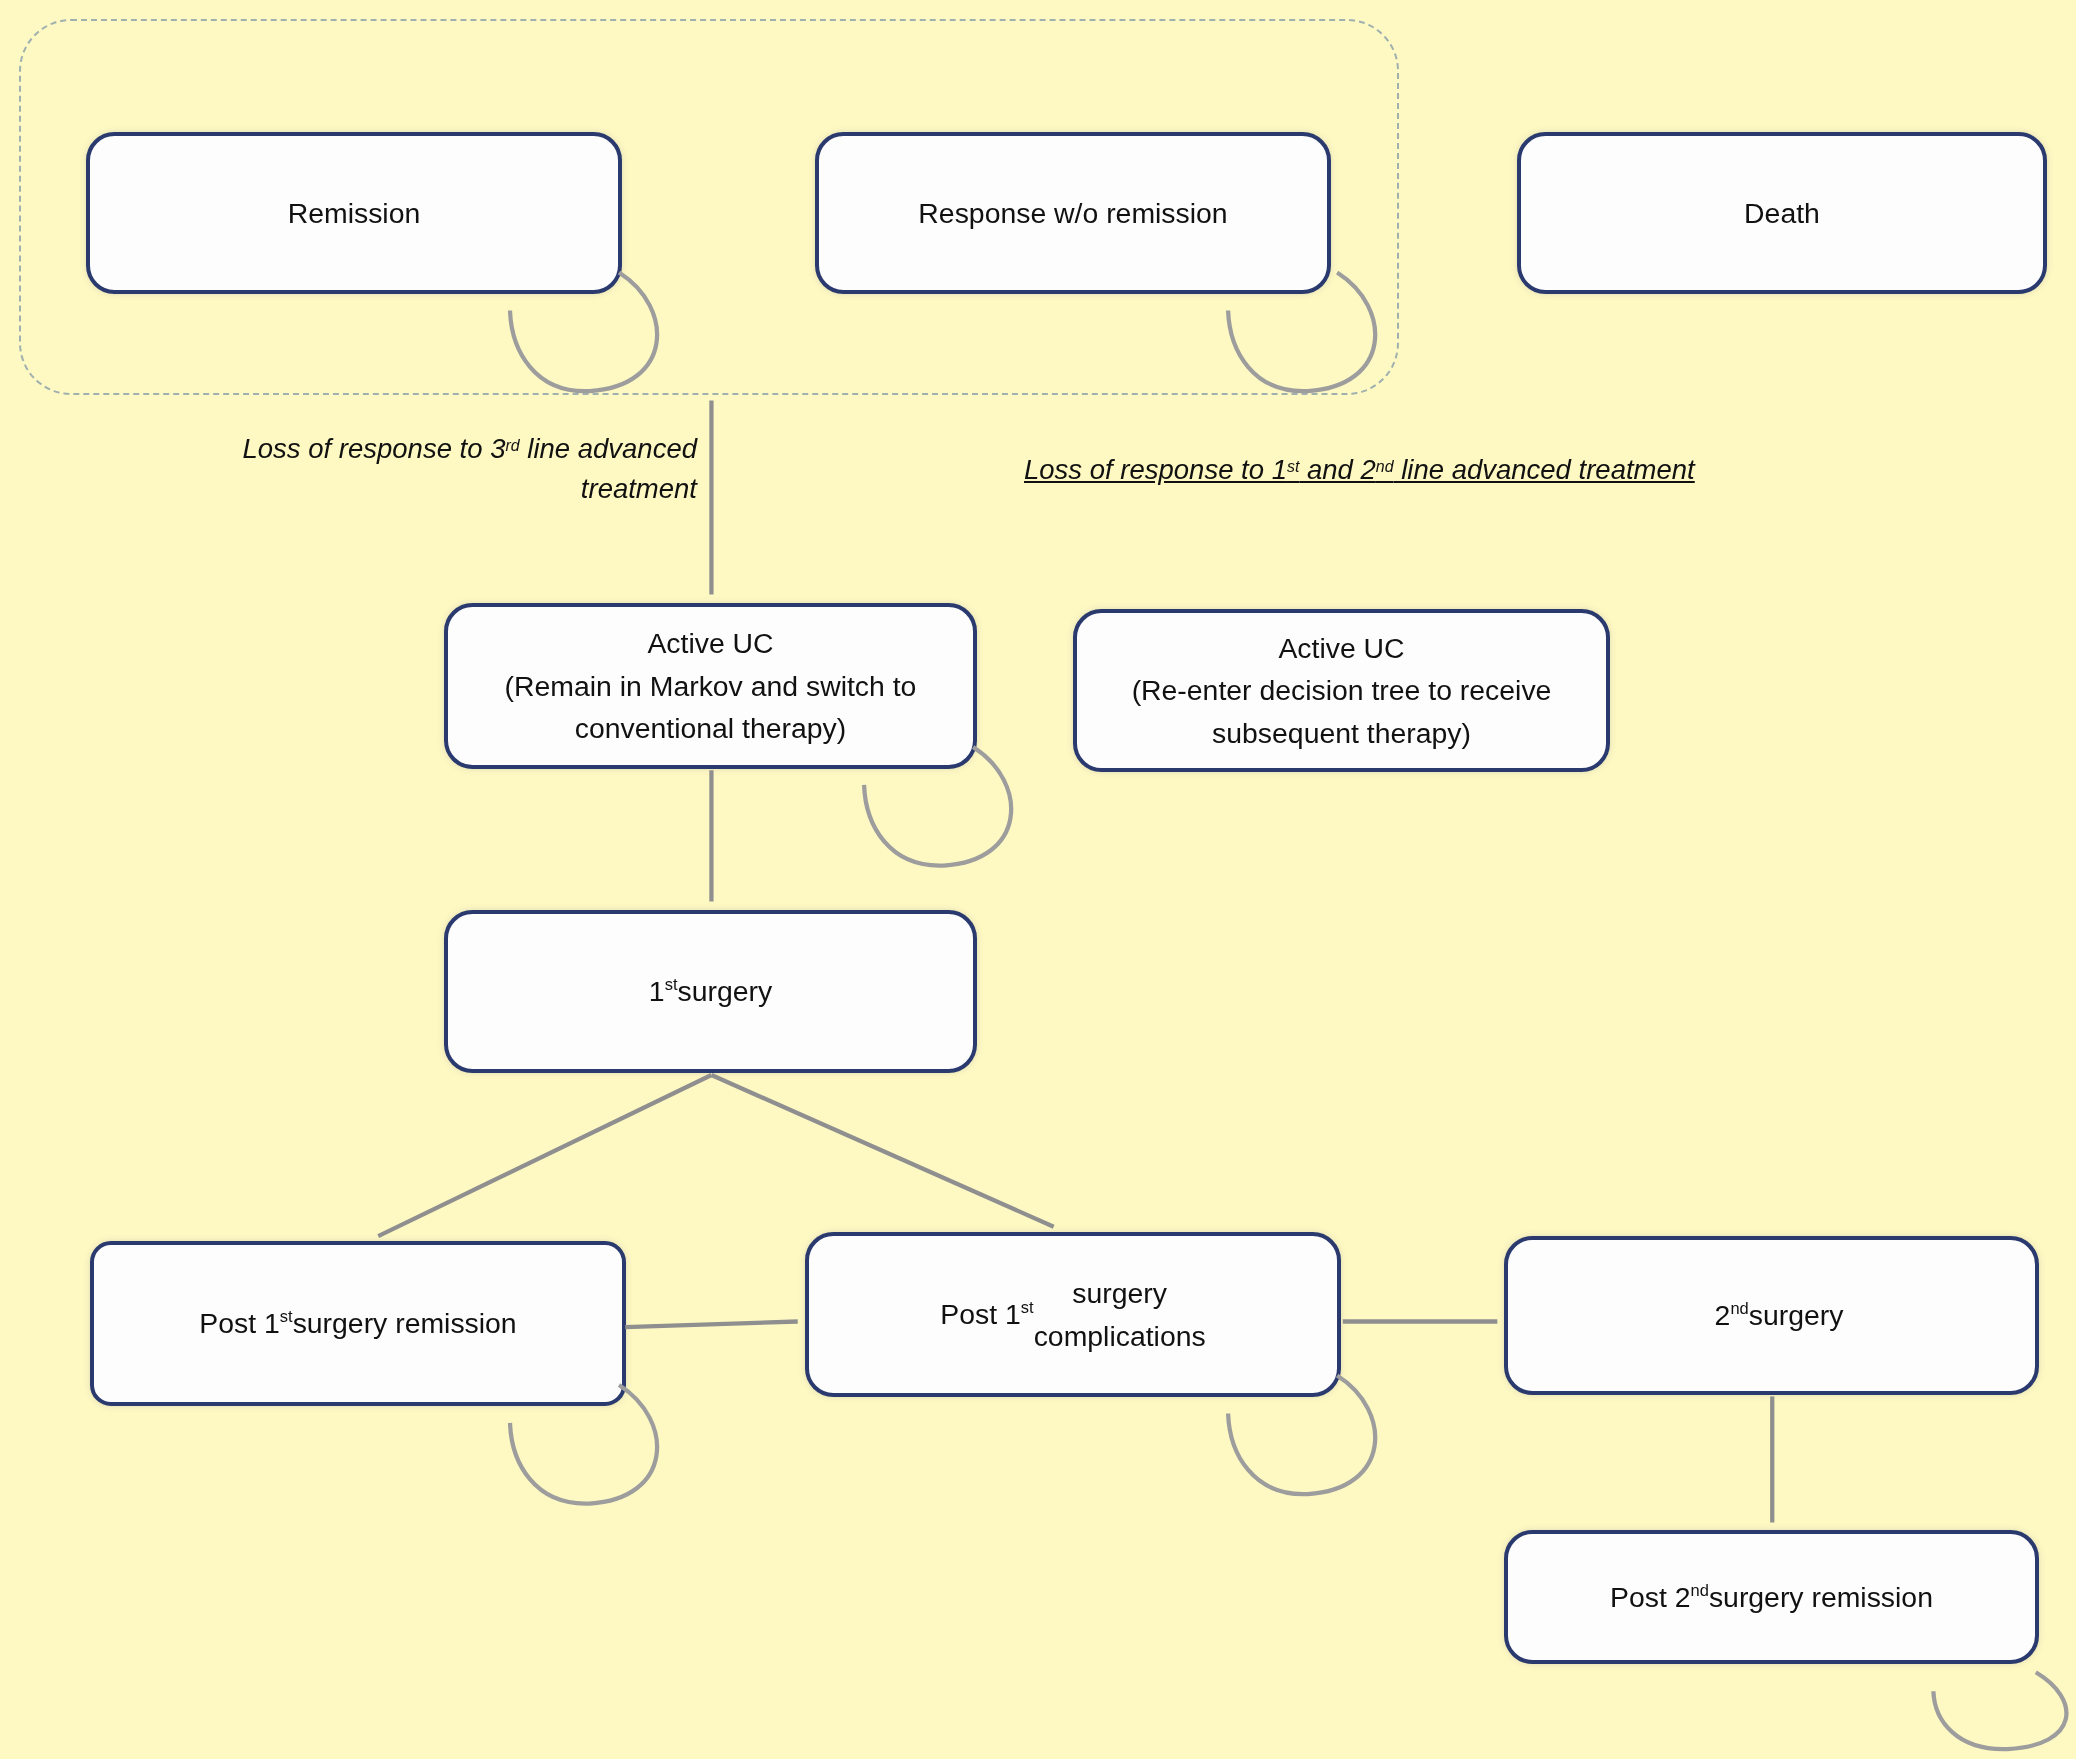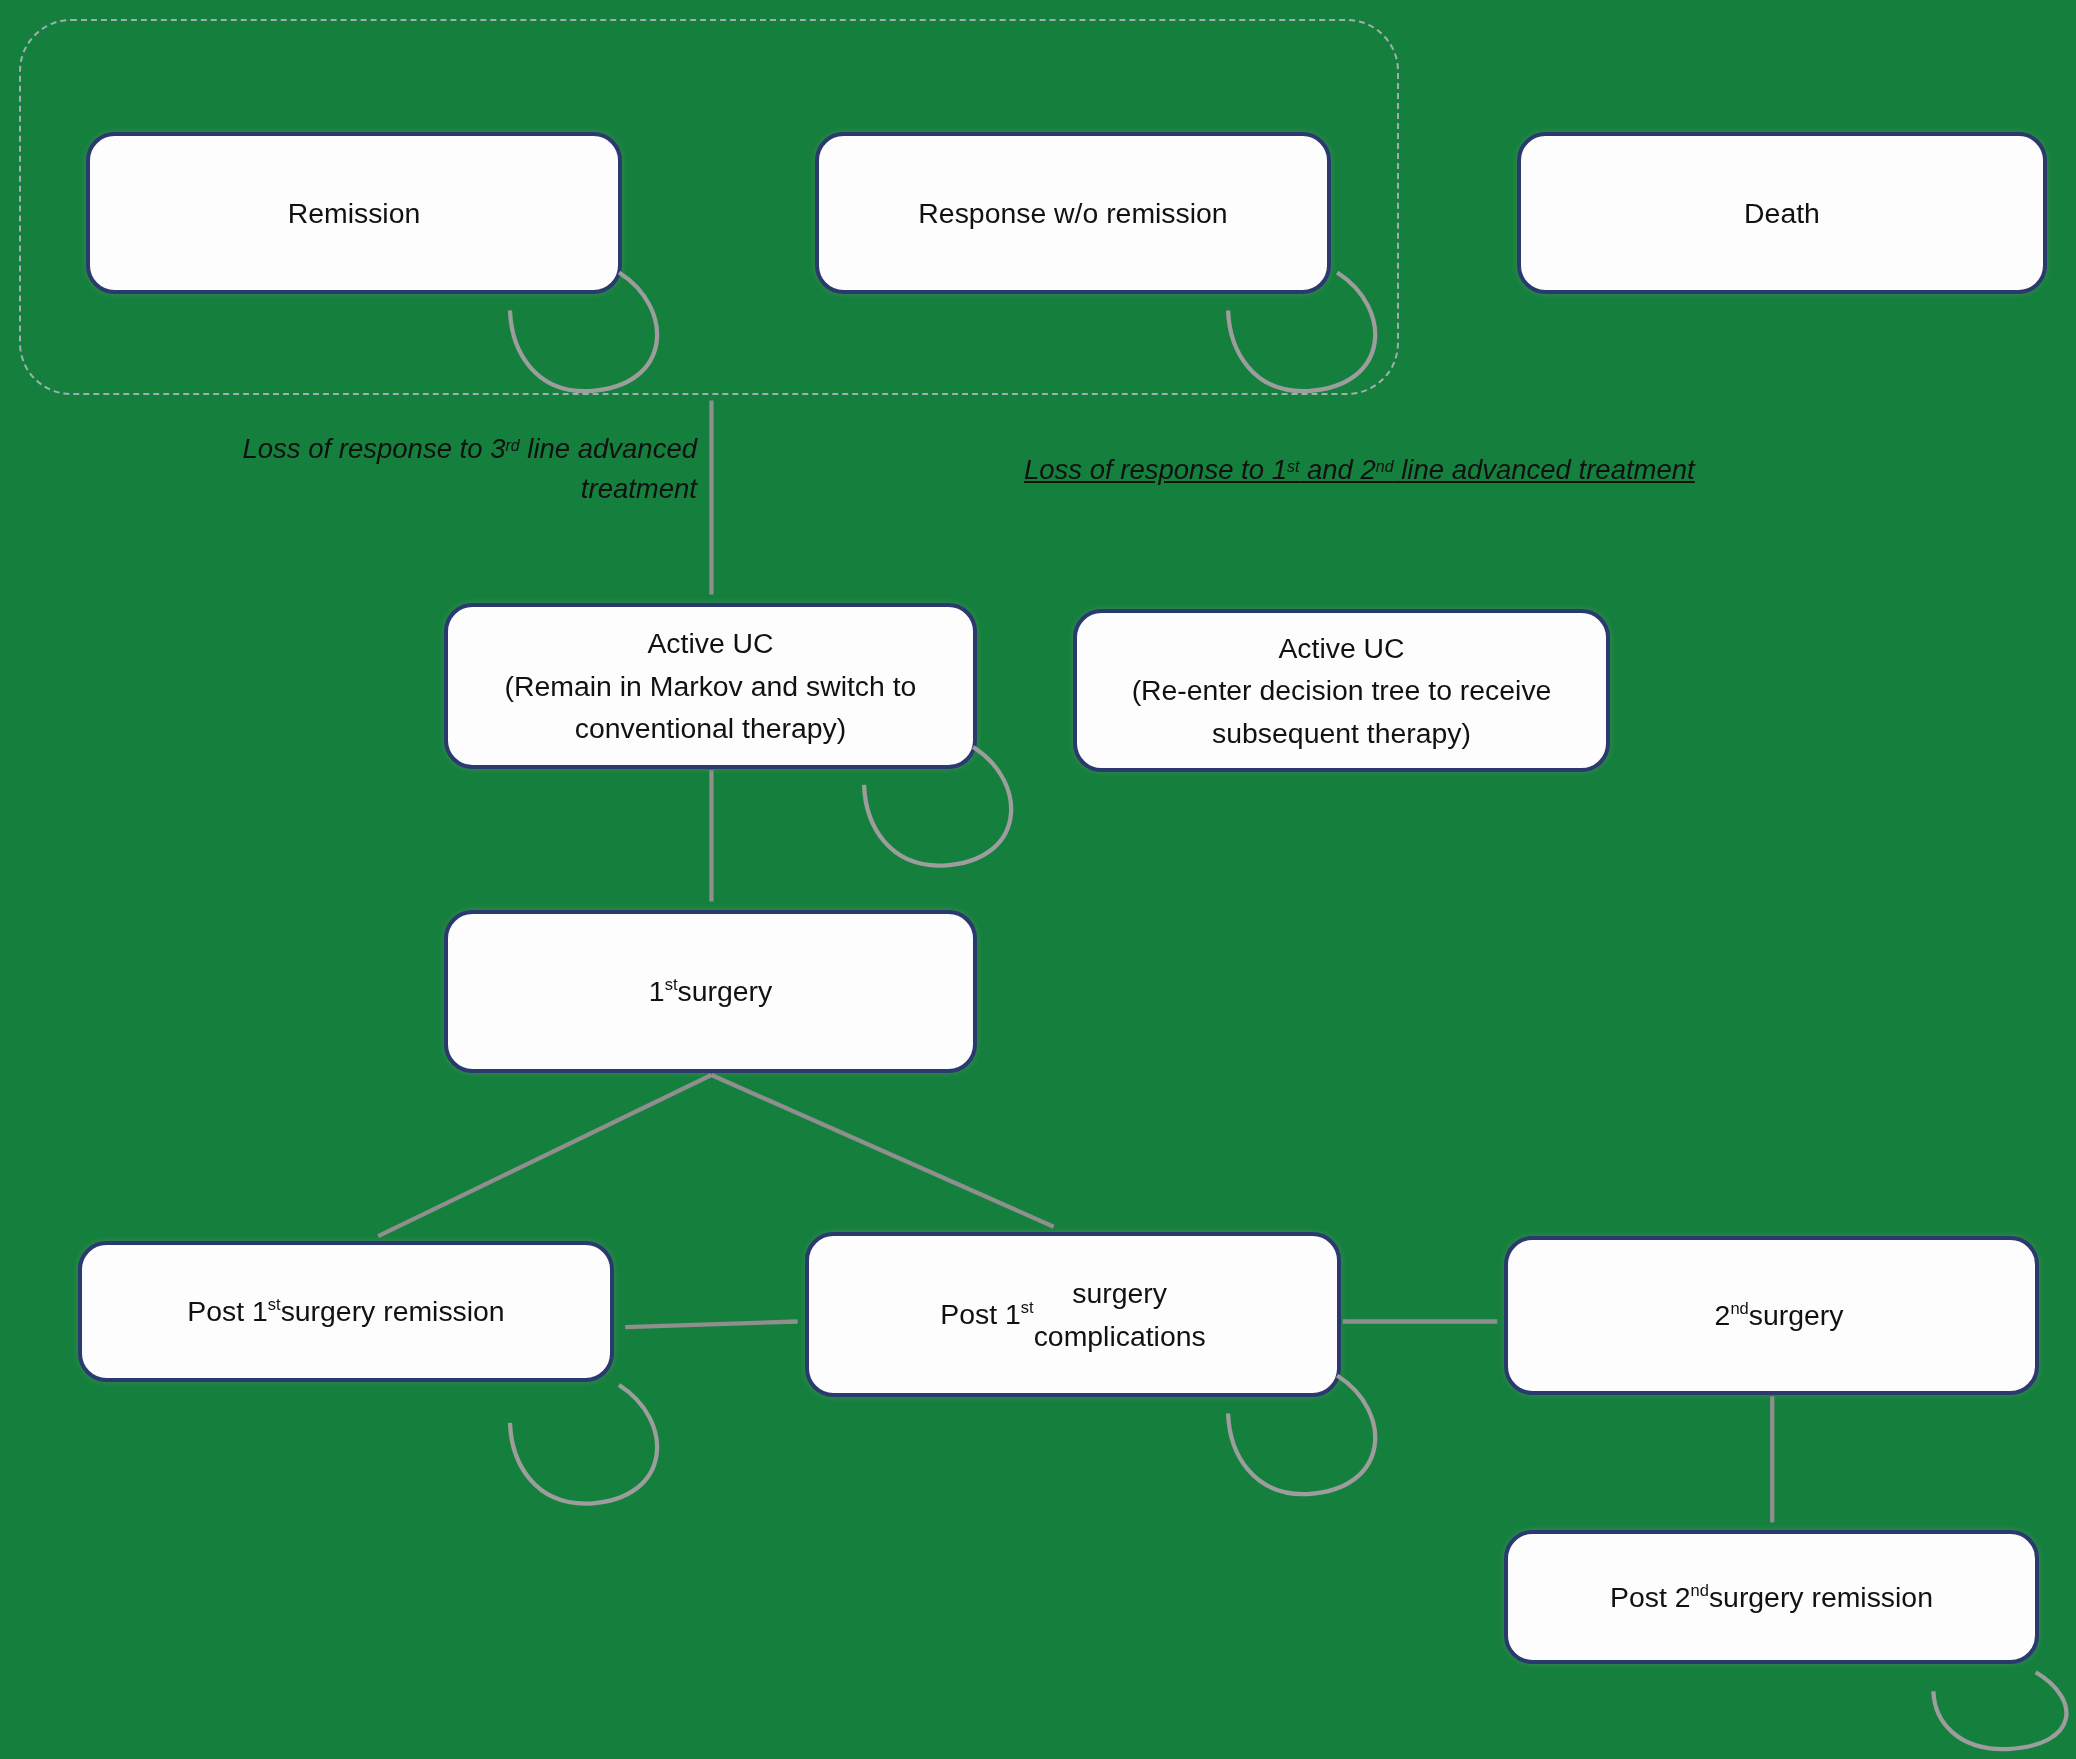--- a/index.html
+++ b/index.html
@@ -1,20 +1,20 @@
 <!DOCTYPE html>
 <html style="font-size:7.6px"><head>
 <meta charset="utf-8">
 <style>
   html,body{margin:0;padding:0;background:#ffffff;}
   #canvas{
     position:relative;
     width:2077px;
     height:1759px;
-    background:#15803d;
+    background:#fef9c3;
     font-family:"Liberation Sans", sans-serif;
     color:#111111;
     overflow:hidden;
   }
   .dashed-group{
     position:absolute;
     left:18.5px; top:18.5px;
     width:1380px; height:376px;
     border:2.4px dashed #9fb0ae;
     border-radius:52px;
@@ -79,21 +79,21 @@
   <div class="state-box" style="left:444px; top:603px; width:533px; height:166px;">Active UC
 (Remain in Markov and switch to
 conventional therapy)</div>
 
   <div class="state-box" style="left:1073px; top:609px; width:537px; height:163px;">Active UC
 (Re-enter decision tree to receive
 subsequent therapy)</div>
 
   <div class="state-box" style="left:444px; top:910px; width:533px; height:163px;">1<sup>st</sup> surgery</div>
 
-  <div class="state-box" style="left:78px; top:1241px; width:536px; height:141px;">Post 1<sup>st</sup> surgery remission</div>
+  <div class="state-box" style="left:90px; top:1241px; width:536px; height:165px;border-radius:21px;">Post 1<sup>st</sup> surgery remission</div>
 
   <div class="state-box" style="left:805px; top:1232px; width:536px; height:165px;">Post 1<sup>st</sup> surgery
 complications</div>
 
   <div class="state-box" style="left:1504px; top:1236px; width:535px; height:159px;padding-left:34px;">2<sup>nd</sup> surgery</div>
 
   <div class="state-box" style="left:1504px; top:1530px; width:535px; height:134px;">Post 2<sup>nd</sup> surgery remission</div>
 
 
   <div class="annotation right-aligned" style="left:199px; top:429px; width:498px;">Loss of response to 3<sup>rd</sup> line advanced

